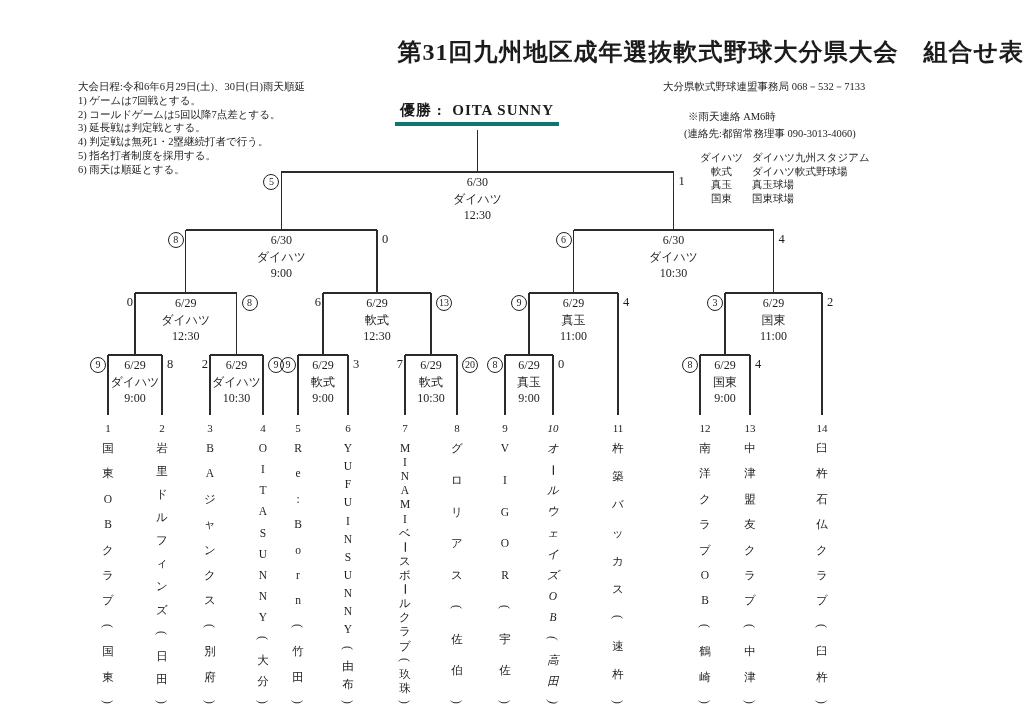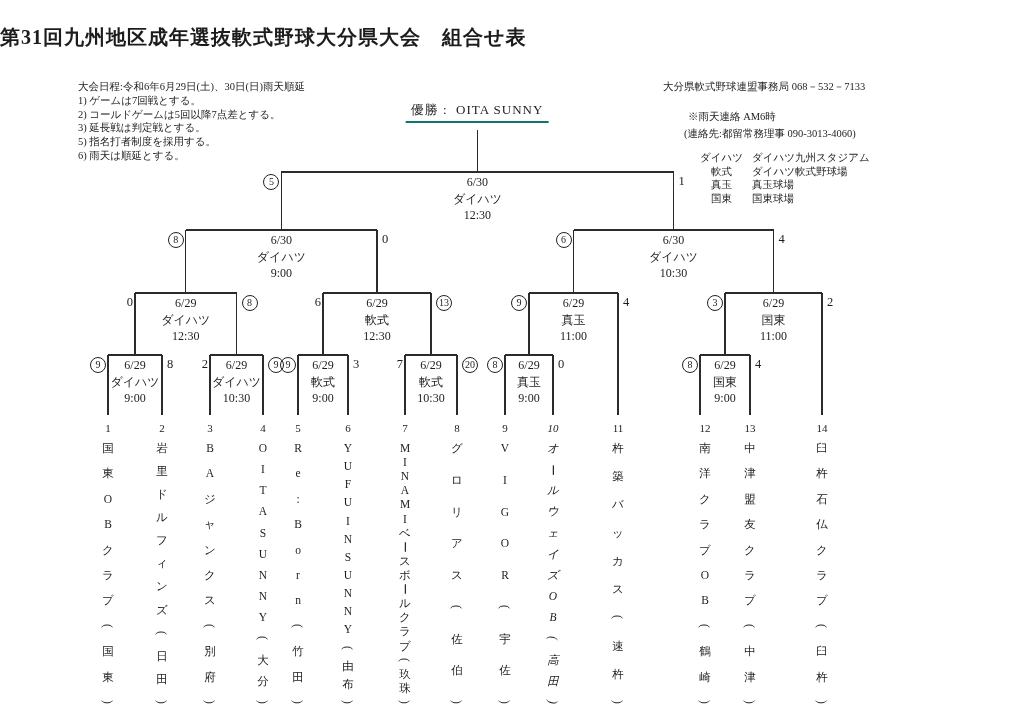--- a/index.html
+++ b/index.html
@@ -2,35 +2,35 @@
 <html><head>
 <meta charset="utf-8">
 <style>
   html,body { margin:0; padding:0; background:#e8e8e8; }
   .page {
     position:relative; width:1024px; height:724px; margin:0 auto;
     background:#ffffff; overflow:hidden;
     font-family:"Liberation Serif","DejaVu Serif",serif; color:#1c1c1c;
   }
   .title {
-    position:absolute; top:24px; left:0; width:100%; text-align:left;
-    font-size:20px; font-weight:bold; letter-spacing:1px; white-space:nowrap;
+    position:absolute; top:36px; left:0; width:100%; text-align:right;
+    font-size:24px; font-weight:bold; letter-spacing:1px; white-space:nowrap;
   }
   .notes { position:absolute; top:80px; left:78px; font-size:10.5px; line-height:13.8px; }
   .office { position:absolute; top:80px; left:663px; font-size:10.5px; }
   .rain1 { position:absolute; top:110px; left:688px; font-size:10.5px; }
   .rain2 { position:absolute; top:127px; left:684px; font-size:10.5px; }
   .venues { position:absolute; top:151px; left:700px; font-size:10.5px; line-height:13.5px; }
   .vrow { display:flex; }
   .vkey { display:inline-block; width:52px; }
   .vrow.indent .vkey { padding-left:11px; width:41px; }
   .champion {
     position:absolute; top:101px; left:477px; transform:translateX(-50%);
-    font-size:13px; font-weight:normal; letter-spacing:1px; white-space:nowrap;
-    border-bottom:2px solid #0f766e; padding:0 5px 2px 5px;
+    font-size:15px; font-weight:bold; letter-spacing:1px; white-space:nowrap;
+    border-bottom:4px solid #0f766e; padding:0 5px 2px 5px;
   }
   svg.lines { position:absolute; left:0; top:0; }
   .minfo {
     position:absolute; width:90px; text-align:center;
     font-size:12px; line-height:16.5px; white-space:nowrap;
   }
   .score { position:absolute; height:17px; width:17px; display:flex; font-size:12.5px; line-height:16px; }
   .score.l { justify-content:flex-end; }
   .score.r { justify-content:flex-start; }
   .circ {
@@ -52,20 +52,21 @@
 
 <div class="page">
 
   <div class="title">第31回九州地区成年選抜軟式野球大分県大会　組合せ表</div>
 
   <div class="notes">
     <div>大会日程:令和6年6月29日(土)、30日(日)雨天順延</div>
     <div>1) ゲームは7回戦とする。</div>
     <div>2) コールドゲームは5回以降7点差とする。</div>
     <div>3) 延長戦は判定戦とする。</div>
+    <div>4) 判定戦は無死1・2塁継続打者で行う。</div>
     <div>5) 指名打者制度を採用する。</div>
     <div>6) 雨天は順延とする。</div>
   </div>
 
   <div class="office">大分県軟式野球連盟事務局  068－532－7133</div>
   <div class="rain1">※雨天連絡  AM6時</div>
   <div class="rain2">(連絡先:都留常務理事  090-3013-4060)</div>
 
   <div class="venues">
     <div class="vrow">

